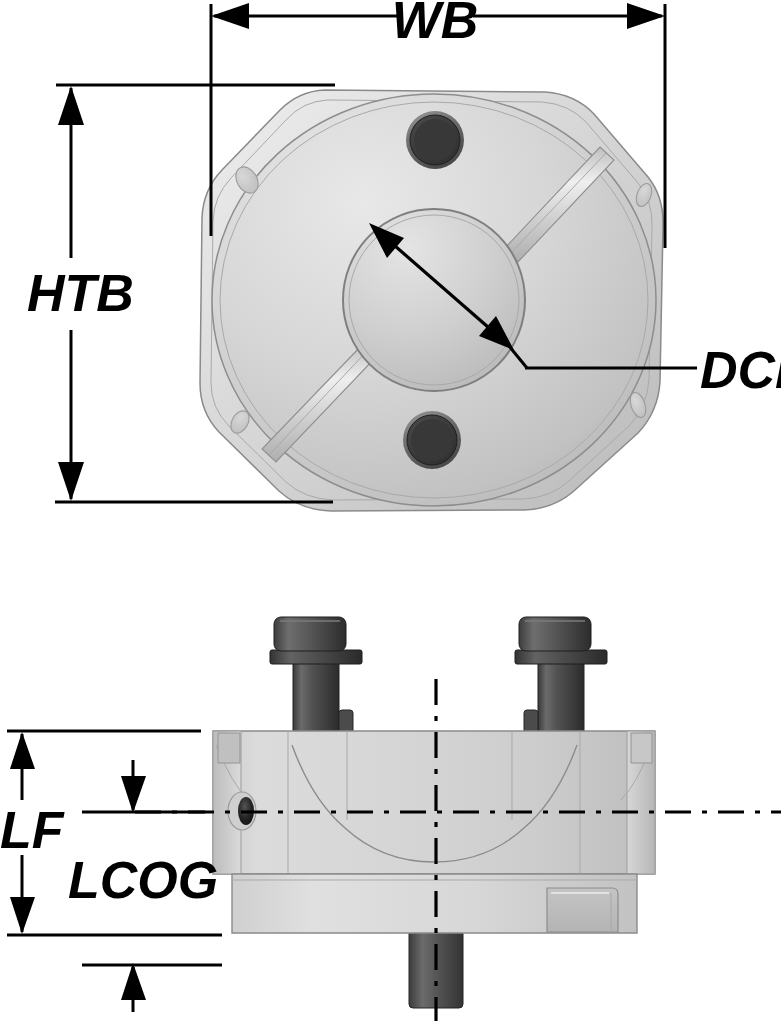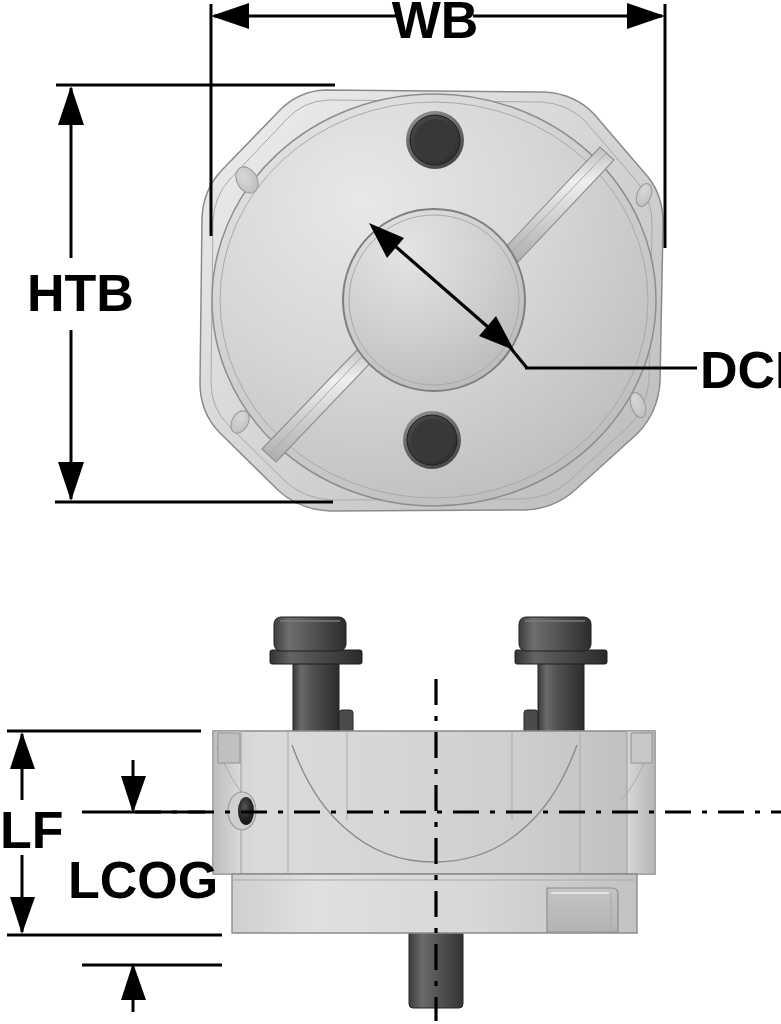--- a/index.html
+++ b/index.html
@@ -12,20 +12,21 @@
     width: 781px;
     height: 1024px;
     overflow: hidden;
     font-family: "Liberation Sans", sans-serif;
   }
   #drawing-root {
     position: relative;
     width: 781px;
     height: 1024px;
     background: #ffffff;
+    font-style: italic;
   }
   #drawing-svg {
     position: absolute;
     top: 0;
     left: 0;
     width: 781px;
     height: 1024px;
     display: block;
   }
   .dim-text {

